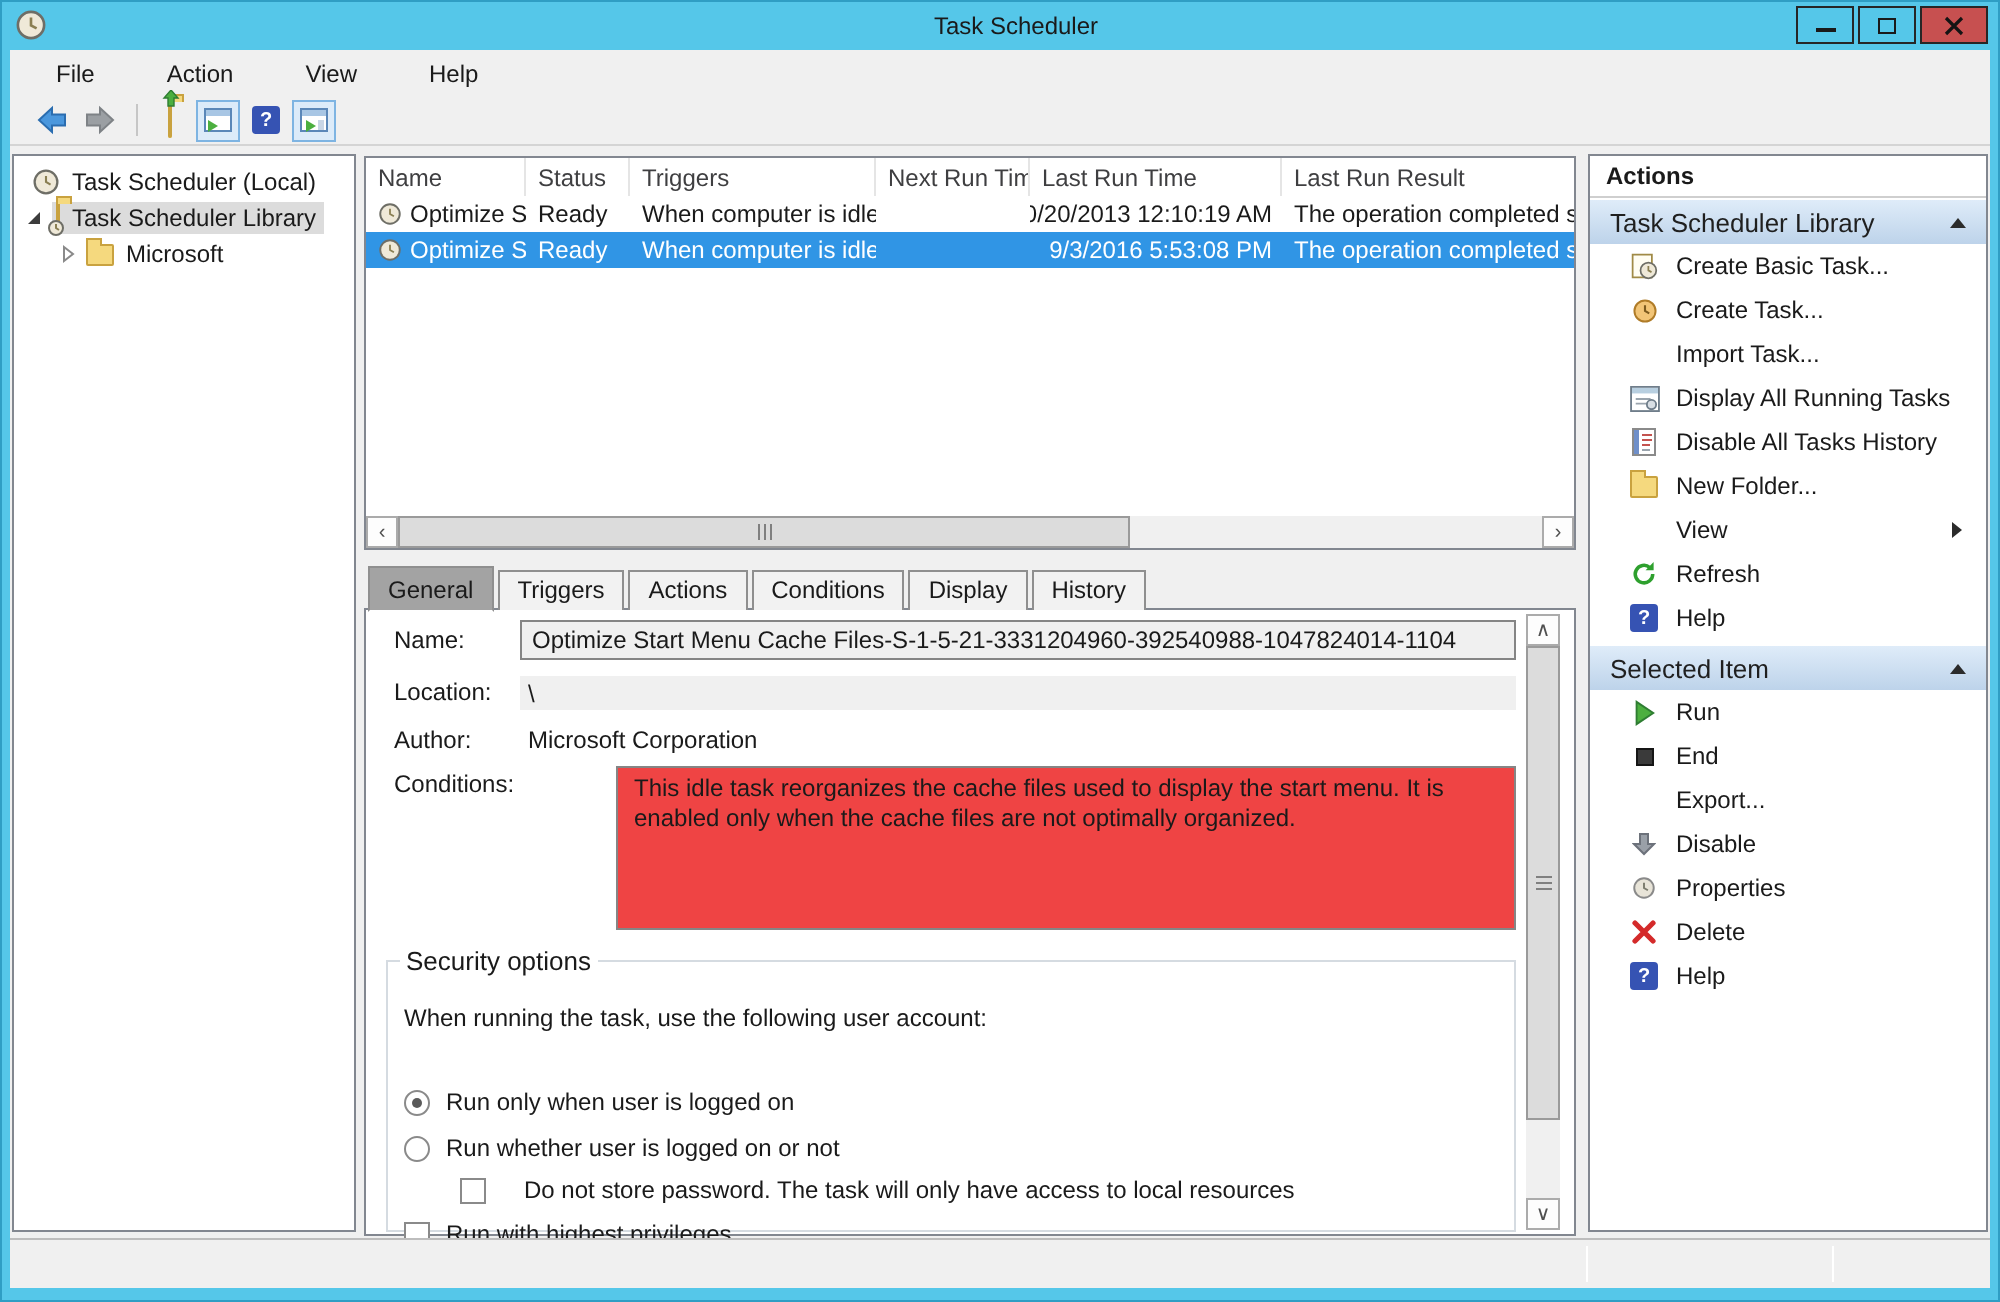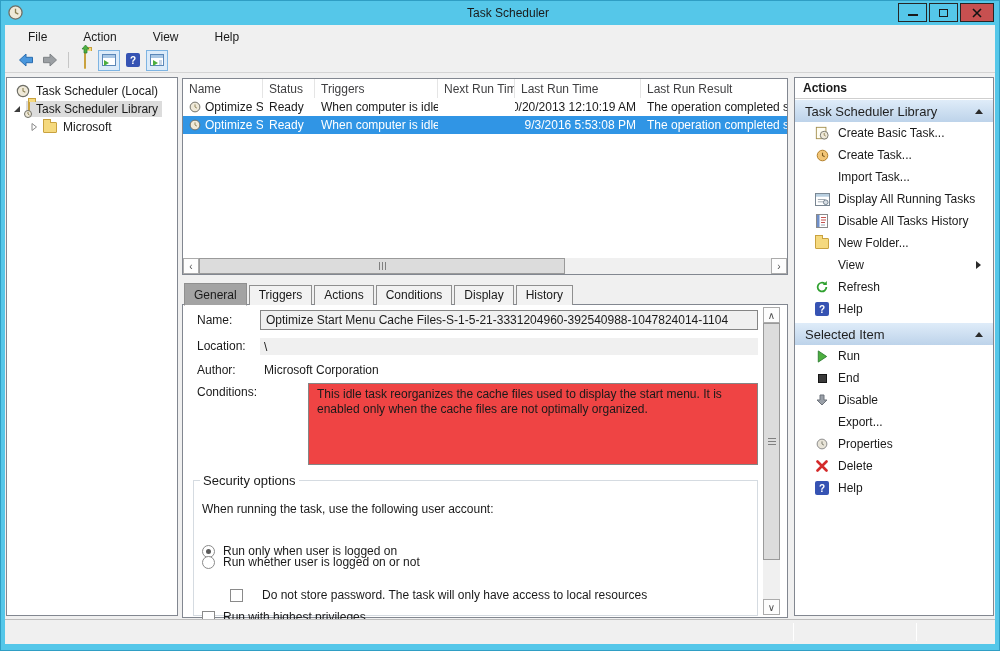--- a/index.html
+++ b/index.html
@@ -288,21 +288,21 @@
           <span class="f-label" style="top:80px;">Conditions:</span>
           <div class="desc-box">This idle task reorganizes the cache files used to display the start menu. It is enabled only when the cache files are not optimally organized.</div>
 
           <fieldset class="sec">
             <legend>Security options</legend>
             <span style="position:absolute; left:8px; top:14px;">When running the task, use the following user account:</span>
             <div class="sec-row" style="left:8px; top:56px;">
               <span class="radio sel"></span>
               <span>Run only when user is logged on</span>
             </div>
-            <div class="sec-row" style="left:8px; top:67px;text-align:right;">
+            <div class="sec-row" style="left:8px; top:79px;text-align:right;">
               <span class="radio"></span>
               <span>Run whether user is logged on or not</span>
             </div>
             <div class="sec-row" style="left:36px; top:100px;gap:11px;">
               <span class="checkbox"></span>
               <span>Do not store password.  The task will only have access to local resources</span>
             </div>
             <div class="sec-row" style="left:8px; top:122px;">
               <span class="checkbox"></span>
               <span>Run with highest privileges</span>
@@ -419,30 +419,30 @@
           </span>
             <span class="lbl">Run</span>
         </div>
         <div class="ai">
           <span class="ico">
               <span class="endsq"></span>
             </span>
           <span class="lbl">End</span>
         </div>
         <div class="ai">
+          <span class="ico"></span>
+          <span class="lbl">Export...</span>
+        </div>
+        <div class="ai">
           <span class="ico">
             <svg width="12" height="12" viewBox="0 0 12 12">
                 <path d="M4 1h4v5h3l-5 5-5-5h3z" fill="#9aa0a8" stroke="#6d727b"></path>
               </svg>
           </span>
             <span class="lbl">Disable</span>
-        </div>
-        <div class="ai">
-          <span class="ico"></span>
-          <span class="lbl">Export...</span>
         </div>
         <div class="ai">
           <span class="ico">
             <svg width="12" height="12" viewBox="0 0 16 16">
                 <circle cx="8" cy="8" r="6.5" fill="#e8e4d8" stroke="#8a8a8a" stroke-width="1.3"></circle>
                 <path d="M8 4.5V8l2.6 1.5" fill="none" stroke="#7c7c6e" stroke-width="1.3"></path>
               </svg>
           </span>
             <span class="lbl">Properties</span>
         </div>

